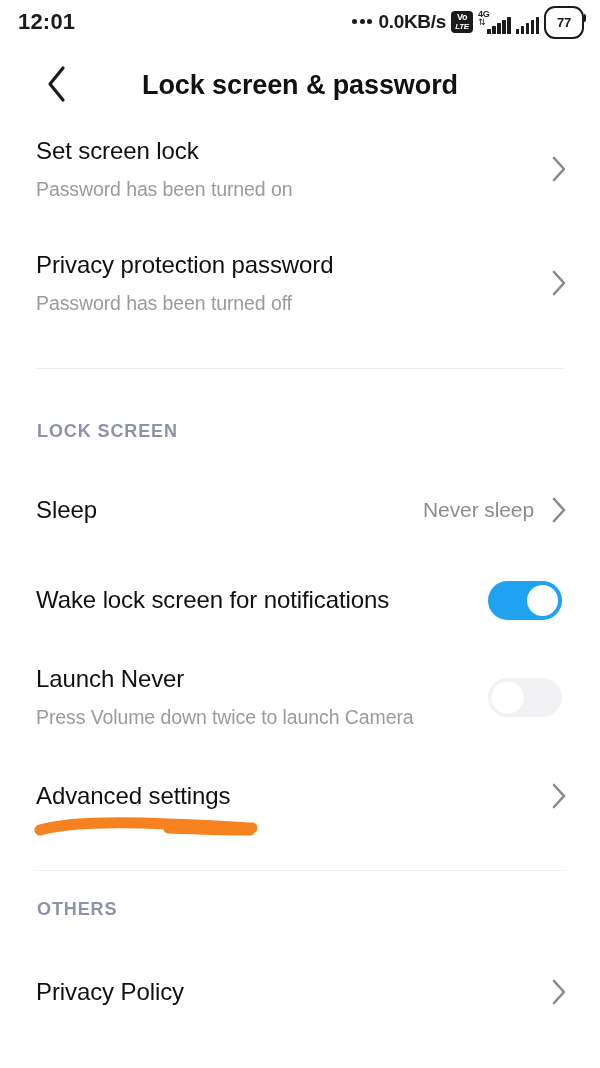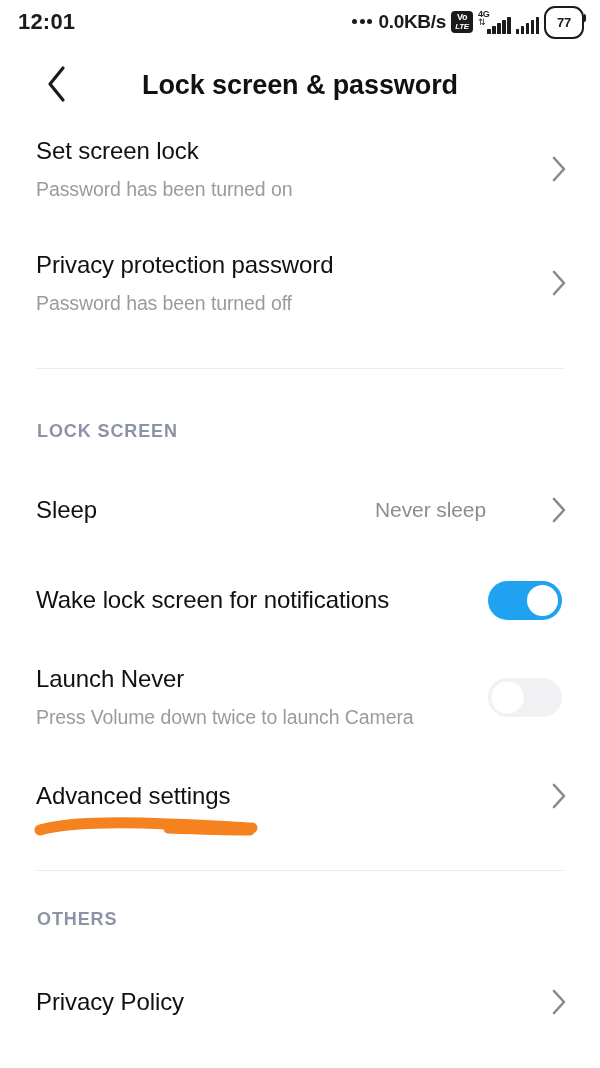--- a/index.html
+++ b/index.html
@@ -64,21 +64,21 @@
   .page-title {
     position: absolute; left: 0; top: 0; width: 600px; height: 82px;
     display: flex; align-items: center; justify-content: center;
     font-size: 27px; font-weight: 700; color: #111; letter-spacing: -0.1px;
   }
 
   
   .list { position: absolute; top: 126px; left: 0; width: 600px; }
   .row {
     position: relative; display: flex; align-items: center;
-    padding: 0 32px 0 36px; min-height: 56px; cursor: pointer; gap: 48px;
+    padding: 0 32px 0 36px; min-height: 56px; cursor: pointer;
   }
   .row-texts { flex: 1 1 auto; min-width: 0; }
   .row-title { font-size: 24px; color: #111; line-height: 1.18; letter-spacing: -0.1px; }
   .row-sub { font-size: 19.5px; color: #9b9b9b; margin-top: 13px; line-height: 1.2; letter-spacing: -0.1px; }
   .row-value { font-size: 21px; color: #8d8d8d; margin-right: 16px; letter-spacing: -0.1px; white-space: nowrap; }
   .chev { flex: 0 0 auto; width: 18px; height: 30px; display: flex; align-items: center; justify-content: center; }
 
   .section-head {
     padding: 0 37px; font-size: 18px; font-weight: 700;
     color: #8d93a6; letter-spacing: 0.9px;
@@ -225,21 +225,21 @@
       </div>
       <div class="chev">
         <svg width="16" height="28" viewBox="0 0 16 28" fill="none">
             <path d="M3 3 L13 14 L3 25" stroke="#8a8a8a" stroke-width="2.6" stroke-linecap="round" stroke-linejoin="round"></path>
           </svg>
       </div>
     </div>
 
     <div class="divider" style="margin-top:44px;"></div>
 
-    <div class="section-head" style="margin-top:38px;">OTHERS</div>
+    <div class="section-head" style="margin-top:28px;">OTHERS</div>
 
     <div class="row" style="min-height:60px; margin-top:42px;">
       <div class="row-texts">
         <div class="row-title">Privacy Policy</div>
       </div>
       <div class="chev">
         <svg width="16" height="28" viewBox="0 0 16 28" fill="none">
             <path d="M3 3 L13 14 L3 25" stroke="#8a8a8a" stroke-width="2.6" stroke-linecap="round" stroke-linejoin="round"></path>
           </svg>
       </div>

